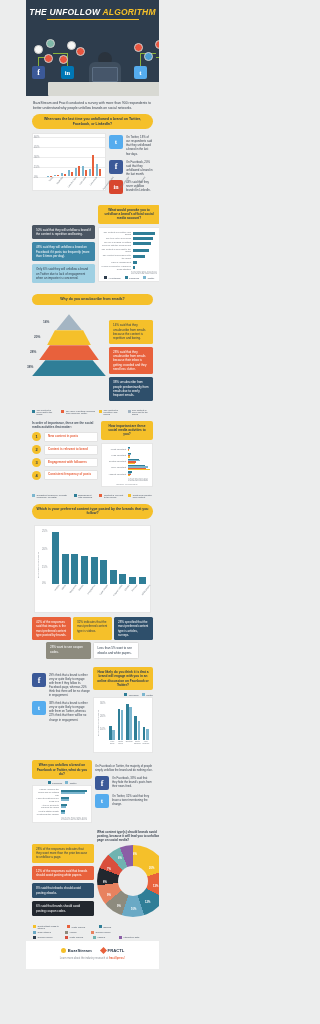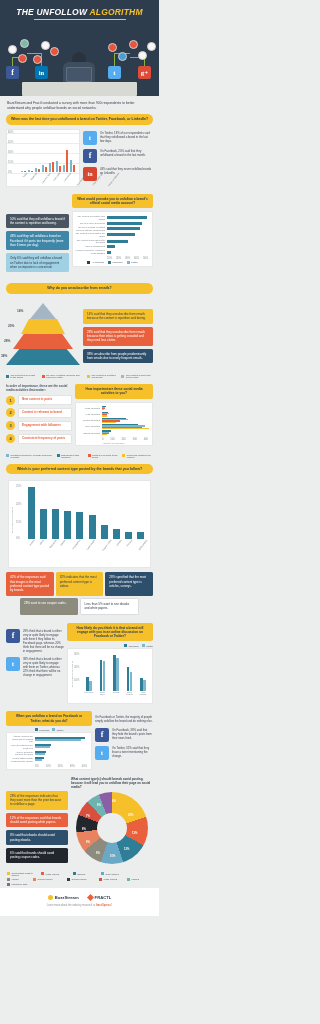--- a/index.html
+++ b/index.html
@@ -3,21 +3,21 @@
 <meta charset="utf-8">
 <style>
   * { margin:0; padding:0; box-sizing:border-box; }
   html,body { width:159px; }
   body {
     font-family:"Liberation Sans", sans-serif;
     background:#eceded;
     width:159px;
     overflow-x:hidden;
   }
-  .page { width:159px; position:relative; }
+  .page { width:159px; position:relative;padding-left:26px; }
 
   
   .hero { background:#2e3d4d; height:96px; position:relative; overflow:hidden; }
   .hero-title { text-align:center; padding-top:7px; font-size:8.5px; font-weight:bold;
     letter-spacing:.2px; color:#ffffff; font-style:italic; }
   .hero-title .accent { color:#f5c02a; }
   .hero-underline { width:92px; height:1.3px; background:#f5c02a; margin:1.5px auto 0; }
   .hero-scene { position:absolute; bottom:0; left:0; right:0; height:62px; }
   .desk { position:absolute; bottom:0; left:22px; width:115px; height:14px;
     background:#d8d9d3; border-radius:1px; }

